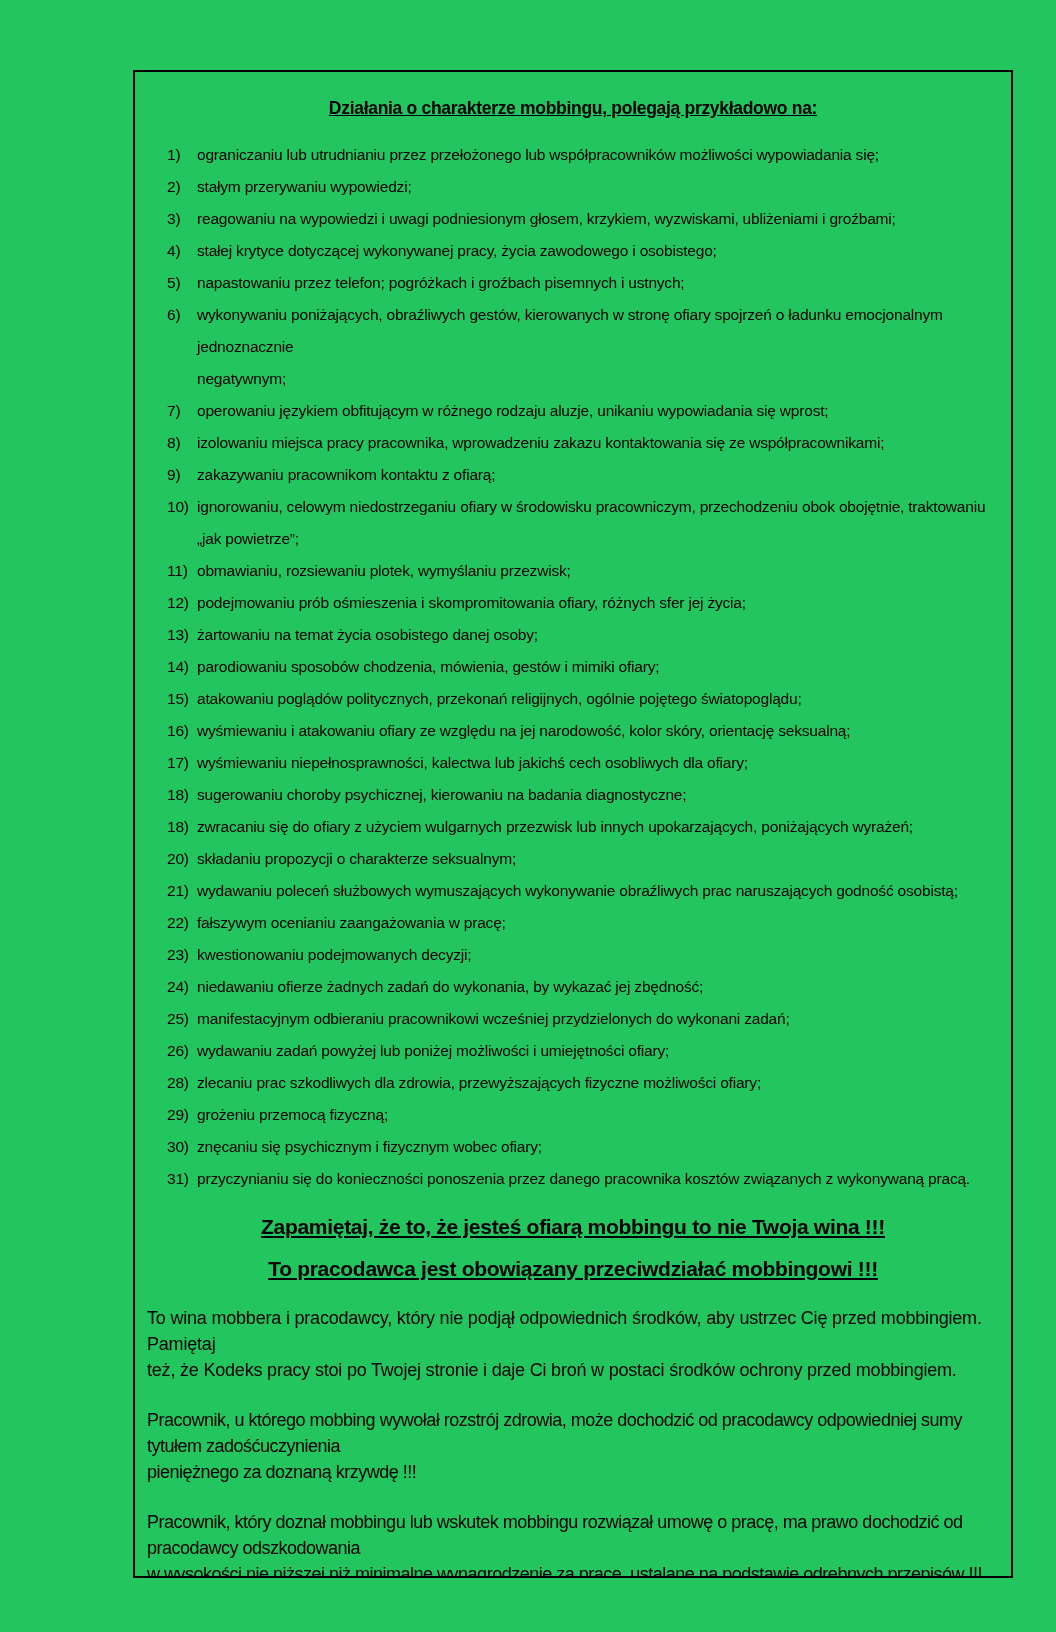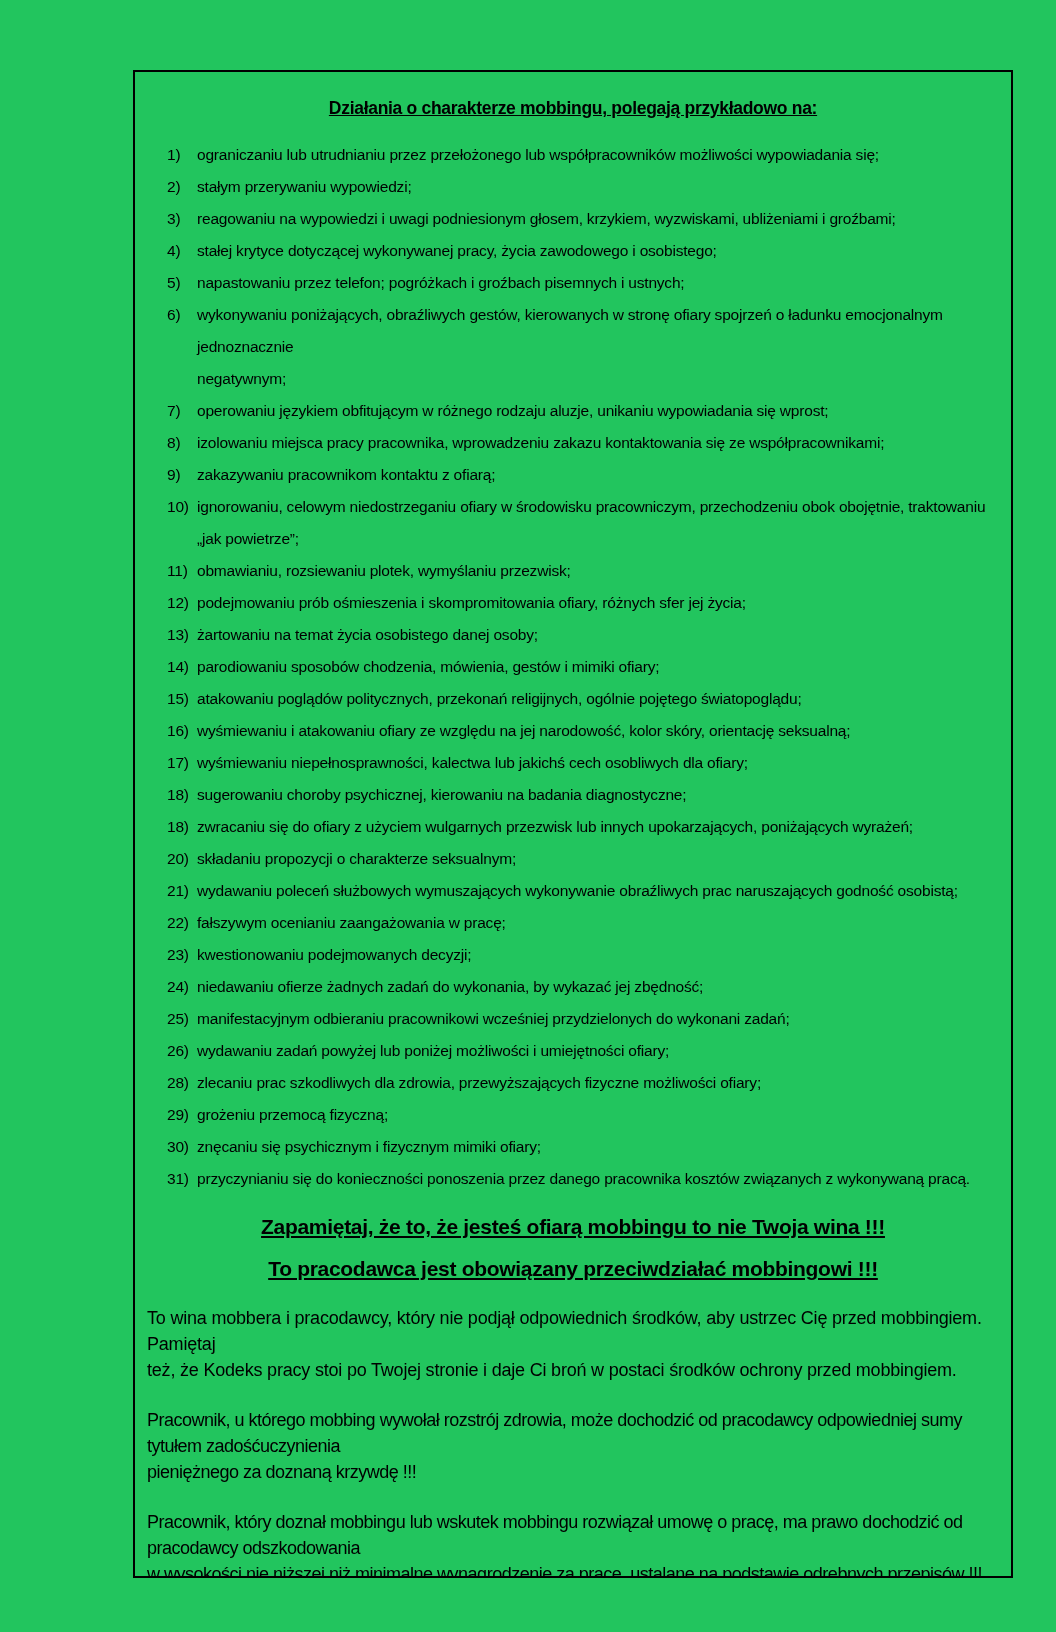--- a/index.html
+++ b/index.html
@@ -223,21 +223,21 @@
           <span class="txt">zlecaniu prac szkodliwych dla zdrowia, przewyższających fizyczne możliwości ofiary;</span>
         </div>
 
         <div class="list-item">
           <span class="num">29)</span>
           <span class="txt">grożeniu przemocą fizyczną;</span>
         </div>
 
         <div class="list-item">
           <span class="num">30)</span>
-          <span class="txt">znęcaniu się psychicznym i fizycznym mimiki ofiary;</span>
+          <span class="txt">znęcaniu się psychicznym i fizycznym wobec ofiary;</span>
         </div>
 
         <div class="list-item">
           <span class="num">31)</span>
           <span class="txt">przyczynianiu się do konieczności ponoszenia przez danego pracownika kosztów związanych z wykonywaną pracą.</span>
         </div>
       </div>
 
     <div class="emphasis">Zapamiętaj, że to, że jesteś ofiarą mobbingu to nie Twoja wina !!!</div>
 

